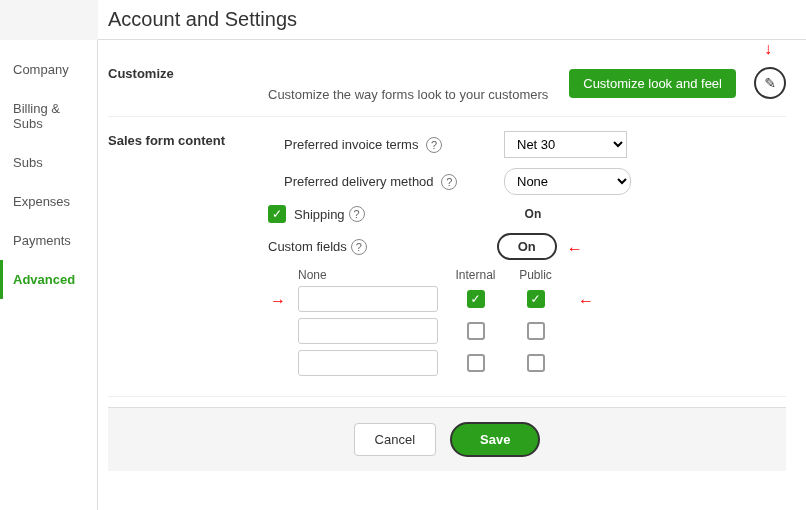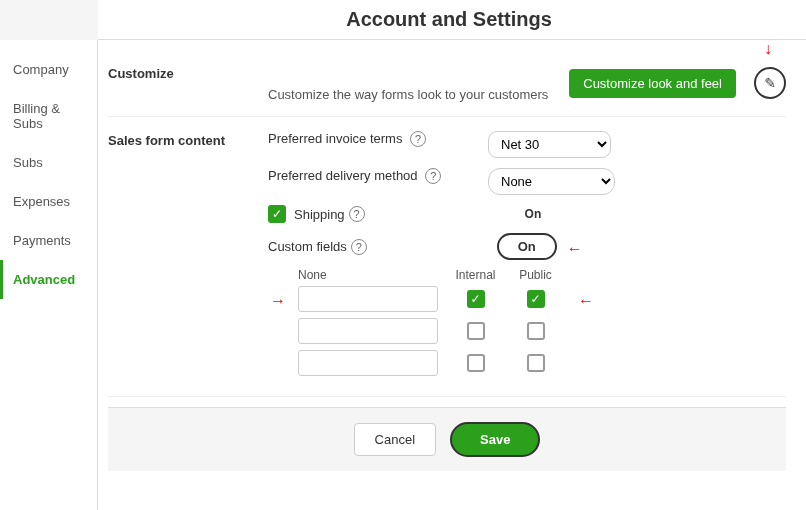--- a/index.html
+++ b/index.html
@@ -28,25 +28,24 @@
     
     .main {
       flex: 1;
       background: #fff;
       padding: 0;
       overflow-y: auto;
     }
 
     .page-title {
       font-size: 20px;
-      font-weight: bold;
+      font-weight: normal;
       padding: 8px 16px 8px 10px;
       border-bottom: 1px solid #ddd;
       background: #fff;
-      text-align: center;
     }
 
     .content-area {
       padding: 10px 20px 10px 10px;
     }
 
     
     .section-row {
       display: flex;
       padding: 14px 0;
@@ -100,21 +99,23 @@
       display: flex;
       align-items: center;
       justify-content: center;
       cursor: pointer;
       position: relative;
     }
 
     
     .form-row {
       display: flex;
+      align-items: center;
       margin-bottom: 10px;
+      margin-left: 16px;
     }
     .form-row-label {
       min-width: 220px;
       font-size: 13px;
       color: #333;
     }
     .help-icon {
       display: inline-flex;
       align-items: center;
       justify-content: center;
@@ -312,21 +313,21 @@
       <div class="section-row">
         <div class="section-label">Sales form content</div>
         <div class="section-content">
 
           <div class="form-row">
             <div class="form-row-label">
               <span>Preferred invoice terms</span>
               <span class="help-icon">?</span>
             </div>
             <div style="display:flex;align-items:center;gap:4px;">
-              <select style="border:1px solid #ccc;border-radius:9px;padding:4px 8px;font-size:13px;background:#fff;min-width:100px;">
+              <select style="border:1px solid #ccc;border-radius:0;padding:4px 8px;font-size:13px;background:#fff;min-width:100px;">
                 <option>Net 30</option>
                 <option>Net 15</option>
                 <option>Net 60</option>
                 <option>Due on receipt</option>
               </select>
             </div>
           </div>
 
           <div class="form-row">
             <div class="form-row-label">

